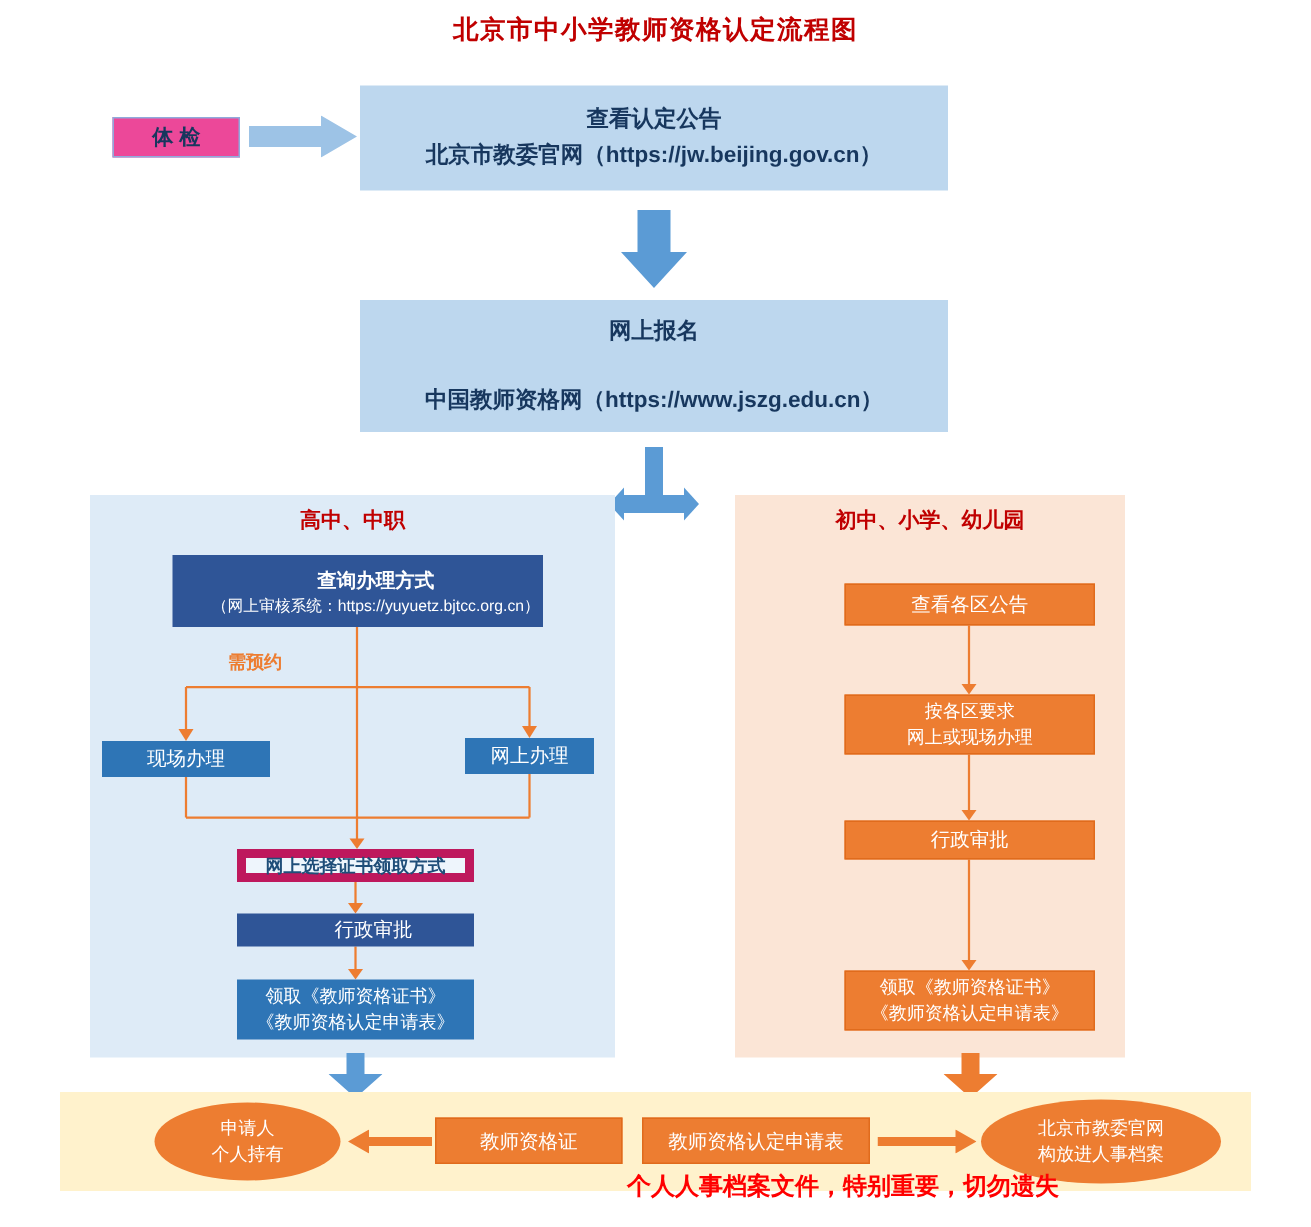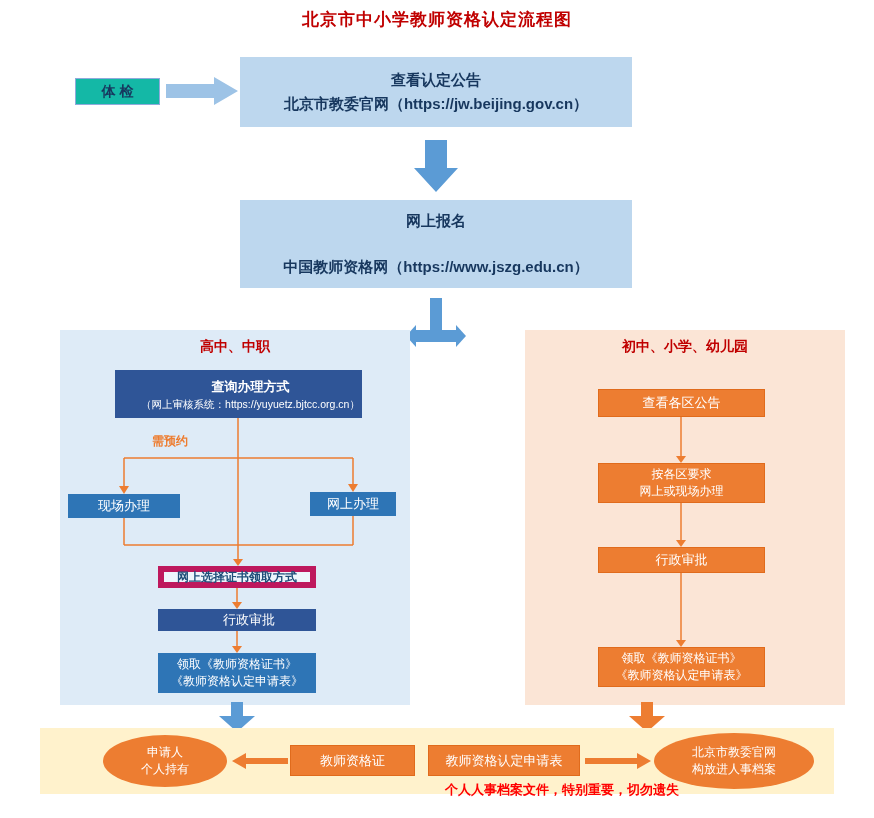--- a/index.html
+++ b/index.html
@@ -31,21 +31,21 @@
     letter-spacing: 1px;
   }
   .box-light-blue {
     background: #bdd7ee;
     color: #17375e;
     font-weight: bold;
   }
   .box-light-blue .l1 { font-size: 15px; line-height: 24px; }
   .box-light-blue .l2 { font-size: 15px; line-height: 24px; }
   .tijian {
-    background: #14b8a6;
+    background: #ec4899;
     border: 1px solid #8faadc;
     color: #17375e;
     font-size: 14px;
     font-weight: bold;
   }
   .panel {
     position: absolute;
   }
   .panel-left { background: #deebf7; }
   .panel-right { background: #fbe5d6; }
@@ -88,21 +88,21 @@
     line-height: 17px;
   }
   .reservation-note {
     color: #ed7d31;
     font-size: 12px;
     font-weight: bold;
   }
   .bottom-strip { background: #fff2cc; }
   .warning-text {
     color: #ff0000;
-    font-size: 13px;
+    font-size: 16px;
     font-weight: bold;
     text-align: center;
   }
   .query-l1 { font-size: 13px; line-height: 19px; font-weight: bold; }
   .query-l2 { font-size: 10.5px; line-height: 16px; }
   .two-line-sm { font-size: 12px; line-height: 17px; }
   svg { display: block; }
 </style>
 </head>
 <body>
@@ -190,21 +190,21 @@
     <div class="abs node box-mid-blue" style="left:98px; top:323px; width:158px; height:40px;">
       <div class="two-line-sm">领取《教师资格证书》</div>
       <div class="two-line-sm">《教师资格认定申请表》</div>
     </div>
   </div>
 
   <svg class="abs" style="left:219px; top:702px;" width="36" height="30">
     <polygon points="12,0 24,0 24,14 36,14 18,30 0,14 12,14" fill="#5b9bd5"></polygon>
   </svg>
 
-  <div class="panel panel-right" style="left:490px; top:330px; width:320px; height:375px;margin-left:35px;">
+  <div class="panel panel-right" style="left:490px; top:330px; width:260px; height:375px;">
     <div class="panel-title">初中、小学、幼儿园</div>
 
     <svg class="abs" style="left:0; top:0; pointer-events:none;" width="320" height="375">
       <g stroke="#ed7d31" stroke-width="1.5" fill="#ed7d31">
         <line x1="156" y1="87" x2="156" y2="127"></line>
         <polygon points="151,126 161,126 156,133" stroke="none"></polygon>
         <line x1="156" y1="173" x2="156" y2="211"></line>
         <polygon points="151,210 161,210 156,217" stroke="none"></polygon>
         <line x1="156" y1="243" x2="156" y2="311"></line>
         <polygon points="151,310 161,310 156,317" stroke="none"></polygon>

